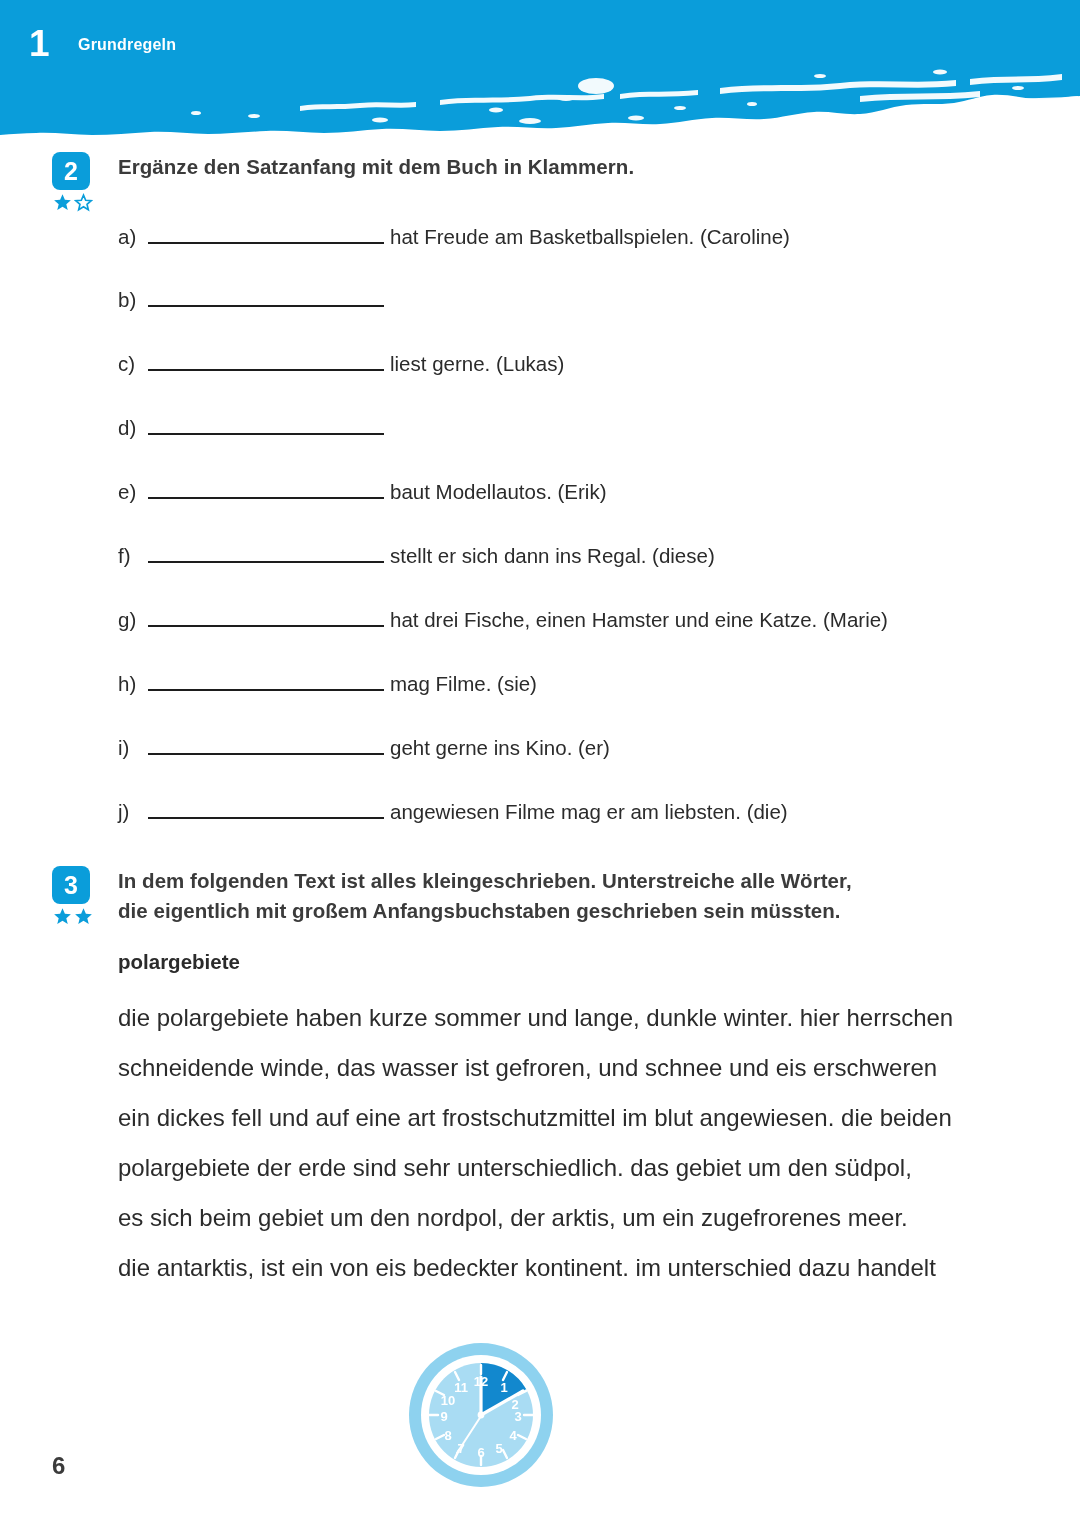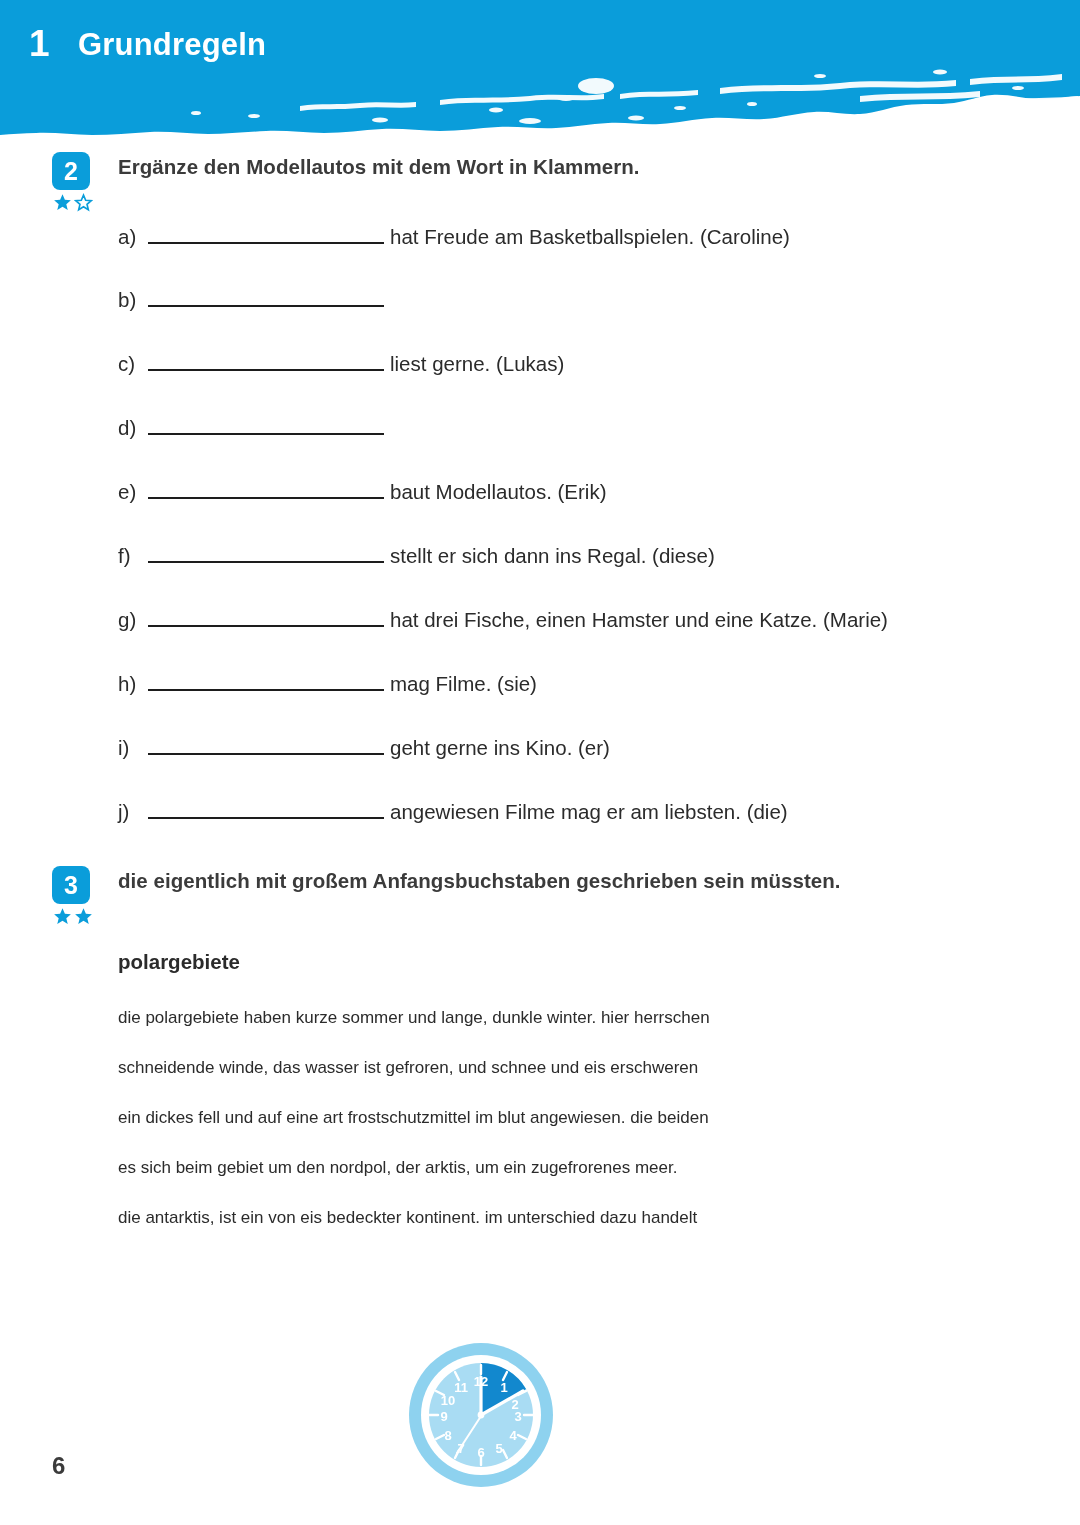--- a/index.html
+++ b/index.html
@@ -45,21 +45,21 @@
     text-align: center;
     color: #ffffff;
     font-size: 37px;
     font-weight: bold;
     letter-spacing: -0.5px;
     line-height: 1;
     padding-bottom: 4px;
   }
   .chapter-title {
     color: #ffffff;
-    font-size: 31px;
+    font-size: 16px;
     font-weight: bold;
     letter-spacing: 0.2px;
   }
 
   
   .exercise {
     position: absolute;
     left: 0;
     width: 1080px;
   }
@@ -141,21 +141,21 @@
     font-size: 20.5px;
     font-weight: bold;
     color: #2b2b2b;
   }
   .text-lines {
     position: absolute;
     left: 118px;
     width: 880px;
   }
   .text-line {
-    font-size: 17px;
+    font-size: 24px;
     color: #2b2b2b;
     height: 50px;
     line-height: 50px;
     white-space: nowrap;
   }
 
   
   .clock-wrap {
     position: absolute;
     left: 403px;
@@ -240,21 +240,21 @@
     <div class="ex-stars">
       <svg width="19" height="19" viewBox="0 0 20 20">
         <path fill="#0a9dda" d="M10 1.4 L12.5 7.2 L18.8 7.7 L14 11.8 L15.5 18 L10 14.6 L4.5 18 L6 11.8 L1.2 7.7 L7.5 7.2 Z"></path>
       </svg>
       <svg width="19" height="19" viewBox="0 0 20 20">
         <path fill="none" stroke="#0a9dda" stroke-width="1.7" d="M10 2.2 L12.3 7.6 L18.1 8.1 L13.7 11.9 L15.1 17.6 L10 14.5 L4.9 17.6 L6.3 11.9 L1.9 8.1 L7.7 7.6 Z"></path>
       </svg>
     </div>
   </div>
   <div class="ex-body">
-    <div class="ex-instruction">Ergänze den Modellautos mit dem Wort in Klammern.</div>
+    <div class="ex-instruction">Ergänze den Satzanfang mit dem Buch in Klammern.</div>
   </div>
 </div>
 
 <div class="fill-list">
   <div class="fill-item" style="top:222px;">
     <span class="fill-label">a)</span>
     <span class="fill-blank" style="width:236px;"></span>
     <span class="fill-sentence">hat Freude am Basketballspielen. (Caroline)</span>
   </div>
   <div class="fill-item" style="top:285px;">
@@ -308,30 +308,32 @@
     <div class="ex-stars">
       <svg width="19" height="19" viewBox="0 0 20 20">
         <path fill="#0a9dda" d="M10 1.4 L12.5 7.2 L18.8 7.7 L14 11.8 L15.5 18 L10 14.6 L4.5 18 L6 11.8 L1.2 7.7 L7.5 7.2 Z"></path>
       </svg>
       <svg width="19" height="19" viewBox="0 0 20 20">
         <path fill="#0a9dda" d="M10 1.4 L12.5 7.2 L18.8 7.7 L14 11.8 L15.5 18 L10 14.6 L4.5 18 L6 11.8 L1.2 7.7 L7.5 7.2 Z"></path>
       </svg>
     </div>
   </div>
   <div class="ex-body">
+    <div class="ex-instruction">In dem folgenden Text ist alles kleingeschrieben. Unterstreiche alle Wörter,</div>
     <div class="ex-instruction">die eigentlich mit großem Anfangsbuchstaben geschrieben sein müssten.</div>
   </div>
 </div>
 
 <div class="text-title" style="top:950px;text-align:center;">polargebiete</div>
 
 <div class="text-lines" style="top:993px;">
   <div class="text-line">die polargebiete haben kurze sommer und lange, dunkle winter. hier herrschen</div>
   <div class="text-line">schneidende winde, das wasser ist gefroren, und schnee und eis erschweren</div>
   <div class="text-line">ein dickes fell und auf eine art frostschutzmittel im blut angewiesen. die beiden</div>
+  <div class="text-line">polargebiete der erde sind sehr unterschiedlich. das gebiet um den südpol,</div>
   <div class="text-line">es sich beim gebiet um den nordpol, der arktis, um ein zugefrorenes meer.</div>
   <div class="text-line">die antarktis, ist ein von eis bedeckter kontinent. im unterschied dazu handelt</div>
 </div>
 
 <div class="clock-wrap">
   <svg width="156" height="156" viewBox="0 0 156 156" aria-hidden="true">
 
     <circle cx="78" cy="72" r="72" fill="#8ed2ef"></circle>
 
     <circle cx="78" cy="72" r="60" fill="#ffffff"></circle>

